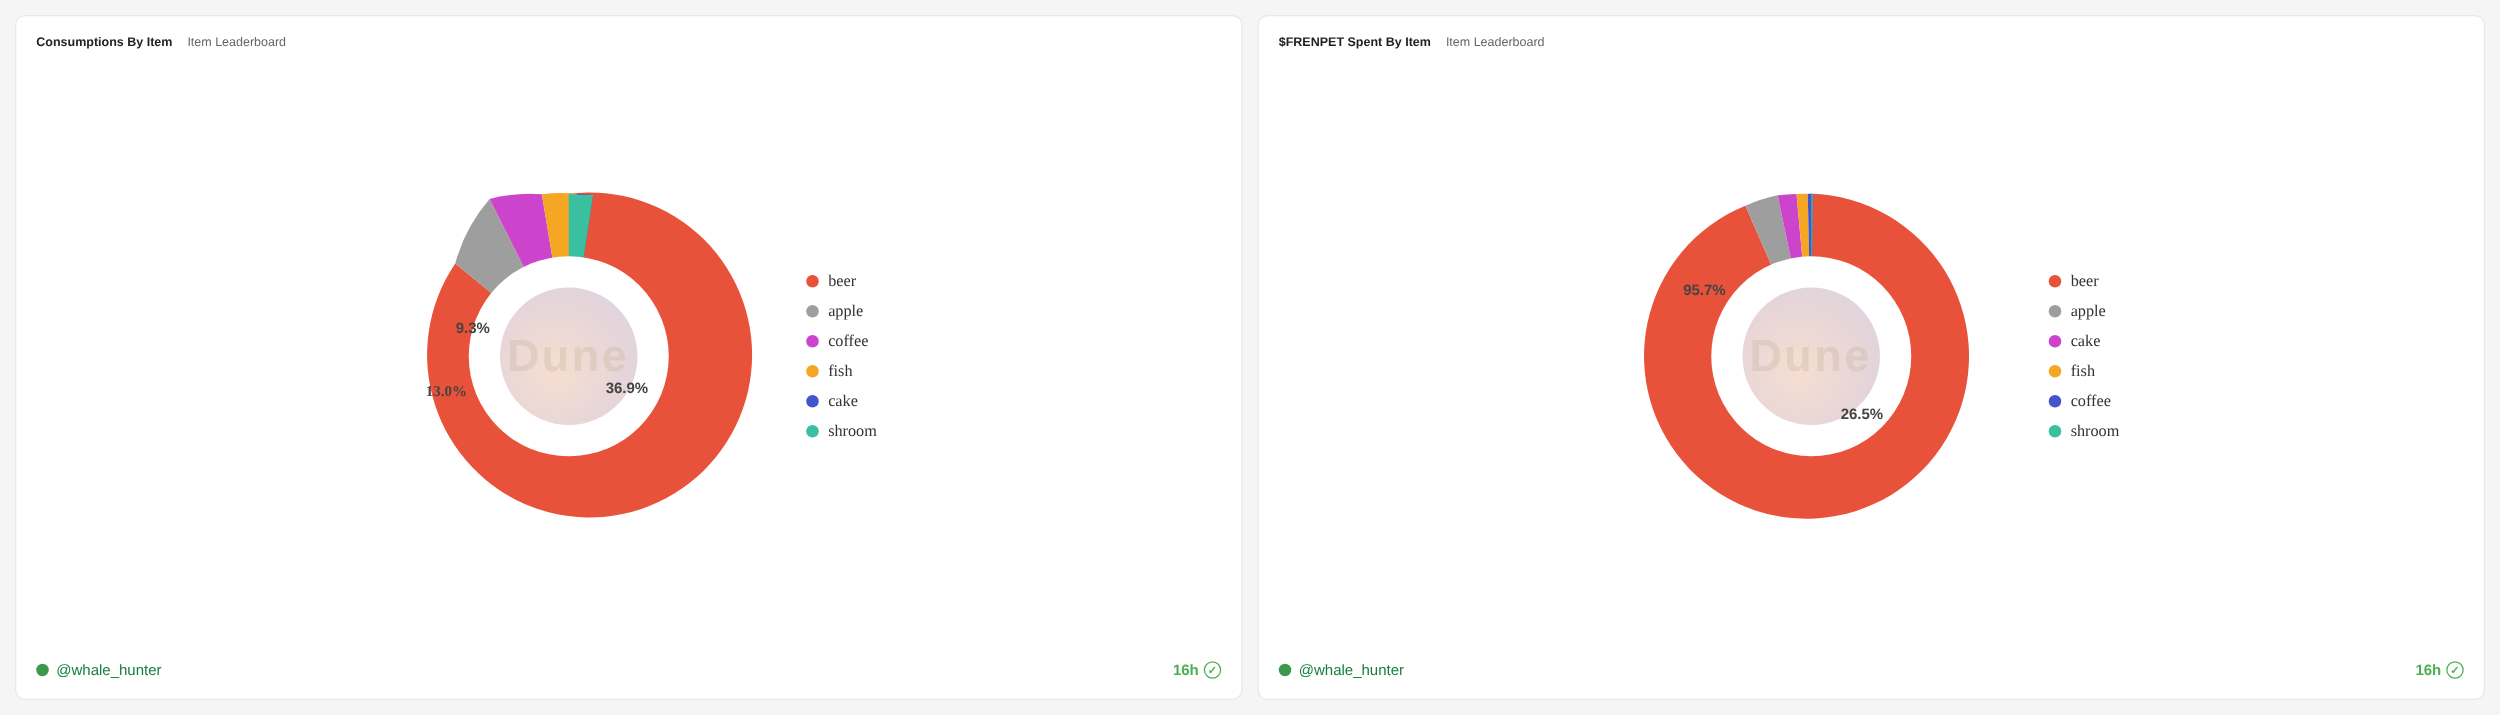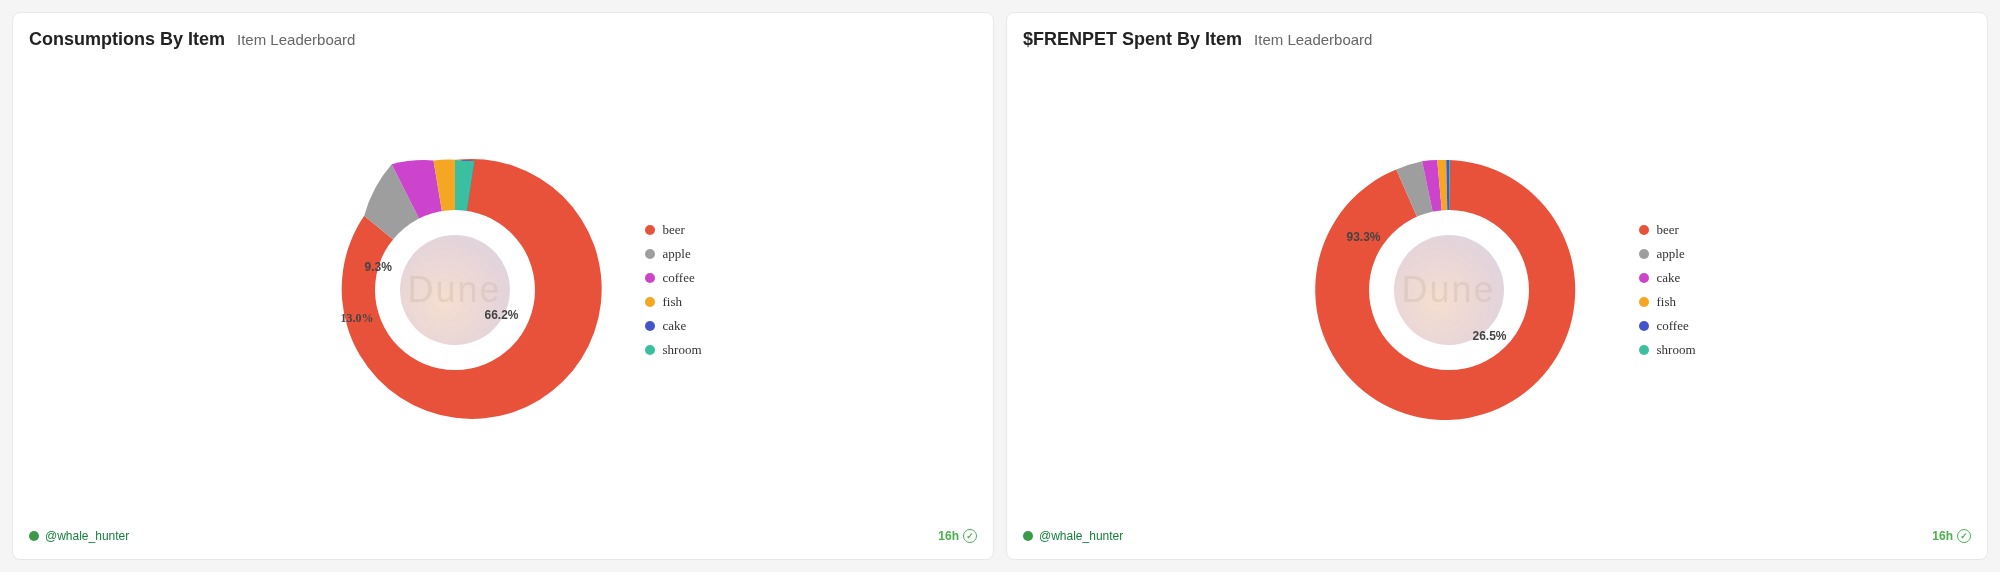--- a/index.html
+++ b/index.html
@@ -24,25 +24,25 @@
       overflow: hidden;
     }
     .card-header {
       display: flex;
       align-items: center;
       gap: 12px;
       margin-bottom: 8px;
     }
     .card-title {
       font-weight: 700;
-      font-size: 18px;
+      font-size: 10px;
       color: #222;
     }
     .card-subtitle {
-      font-size: 15px;
+      font-size: 10px;
       color: #666;
     }
     .card-body {
       flex: 1;
       display: flex;
       align-items: center;
       justify-content: center;
       position: relative;
     }
     .donut-wrapper {
@@ -50,21 +50,21 @@
       width: 300px;
       height: 300px;
       flex-shrink: 0;
     }
     .donut-watermark {
       position: absolute;
       top: 50%;
       left: 50%;
       transform: translate(-50%, -50%);
       font-size: 36px;
-      font-weight: 400;
+      font-weight: 700;
       color: rgba(200, 180, 160, 0.35);
       letter-spacing: 2px;
       pointer-events: none;
       white-space: nowrap;
     }
     .donut-center-circle {
       position: absolute;
       top: 50%;
       left: 50%;
       transform: translate(-50%, -50%);
@@ -160,21 +160,21 @@
 
         <path d="M150,150 L156.5,20.1 A130,130 0 0,1 169.5,20.9 Z" fill="#4455CC"></path>
 
         <path d="M150,150 L169.5,20.9 A130,130 0 0,1 150,20 Z" fill="#3ABFA0"></path>
 
         <circle cx="150" cy="150" r="80" fill="white"></circle>
       </svg>
       <div class="donut-center-circle"></div>
       <div class="donut-watermark">Dune</div>
       
-      <span class="slice-label" style="left:60%;top:56%;">66.2%</span>
+      <span class="slice-label" style="left:60%;top:56%;">36.9%</span>
       <span class="slice-label" style="left:12%;top:57%;font-family:Liberation Serif, serif;">13.0%</span>
       <span class="slice-label" style="left:20%;top:40%;">9.3%</span>
     </div>
     <div class="legend">
       <div class="legend-item">
         <span class="legend-dot" style="background:#E8523A;"></span>
         <span>beer</span>
       </div>
       <div class="legend-item">
         <span class="legend-dot" style="background:#9E9E9E;"></span>
@@ -230,21 +230,21 @@
         <path d="M150,150 L147.2,20.0 A130,130 0 0,1 151.2,20.0 Z" fill="#4455CC"></path>
 
         <path d="M150,150 L151.2,20.0 A130,130 0 0,1 150,20 Z" fill="#3ABFA0"></path>
 
         <circle cx="150" cy="150" r="80" fill="white"></circle>
       </svg>
       <div class="donut-center-circle"></div>
       <div class="donut-watermark">Dune</div>
       
       <span class="slice-label" style="left:58%;top:63%;">26.5%</span>
-      <span class="slice-label" style="left:16%;top:30%;">93.3%</span>
+      <span class="slice-label" style="left:16%;top:30%;">95.7%</span>
     </div>
     <div class="legend">
       <div class="legend-item">
         <span class="legend-dot" style="background:#E8523A;"></span>
         <span>beer</span>
       </div>
       <div class="legend-item">
         <span class="legend-dot" style="background:#9E9E9E;"></span>
         <span>apple</span>
       </div>

